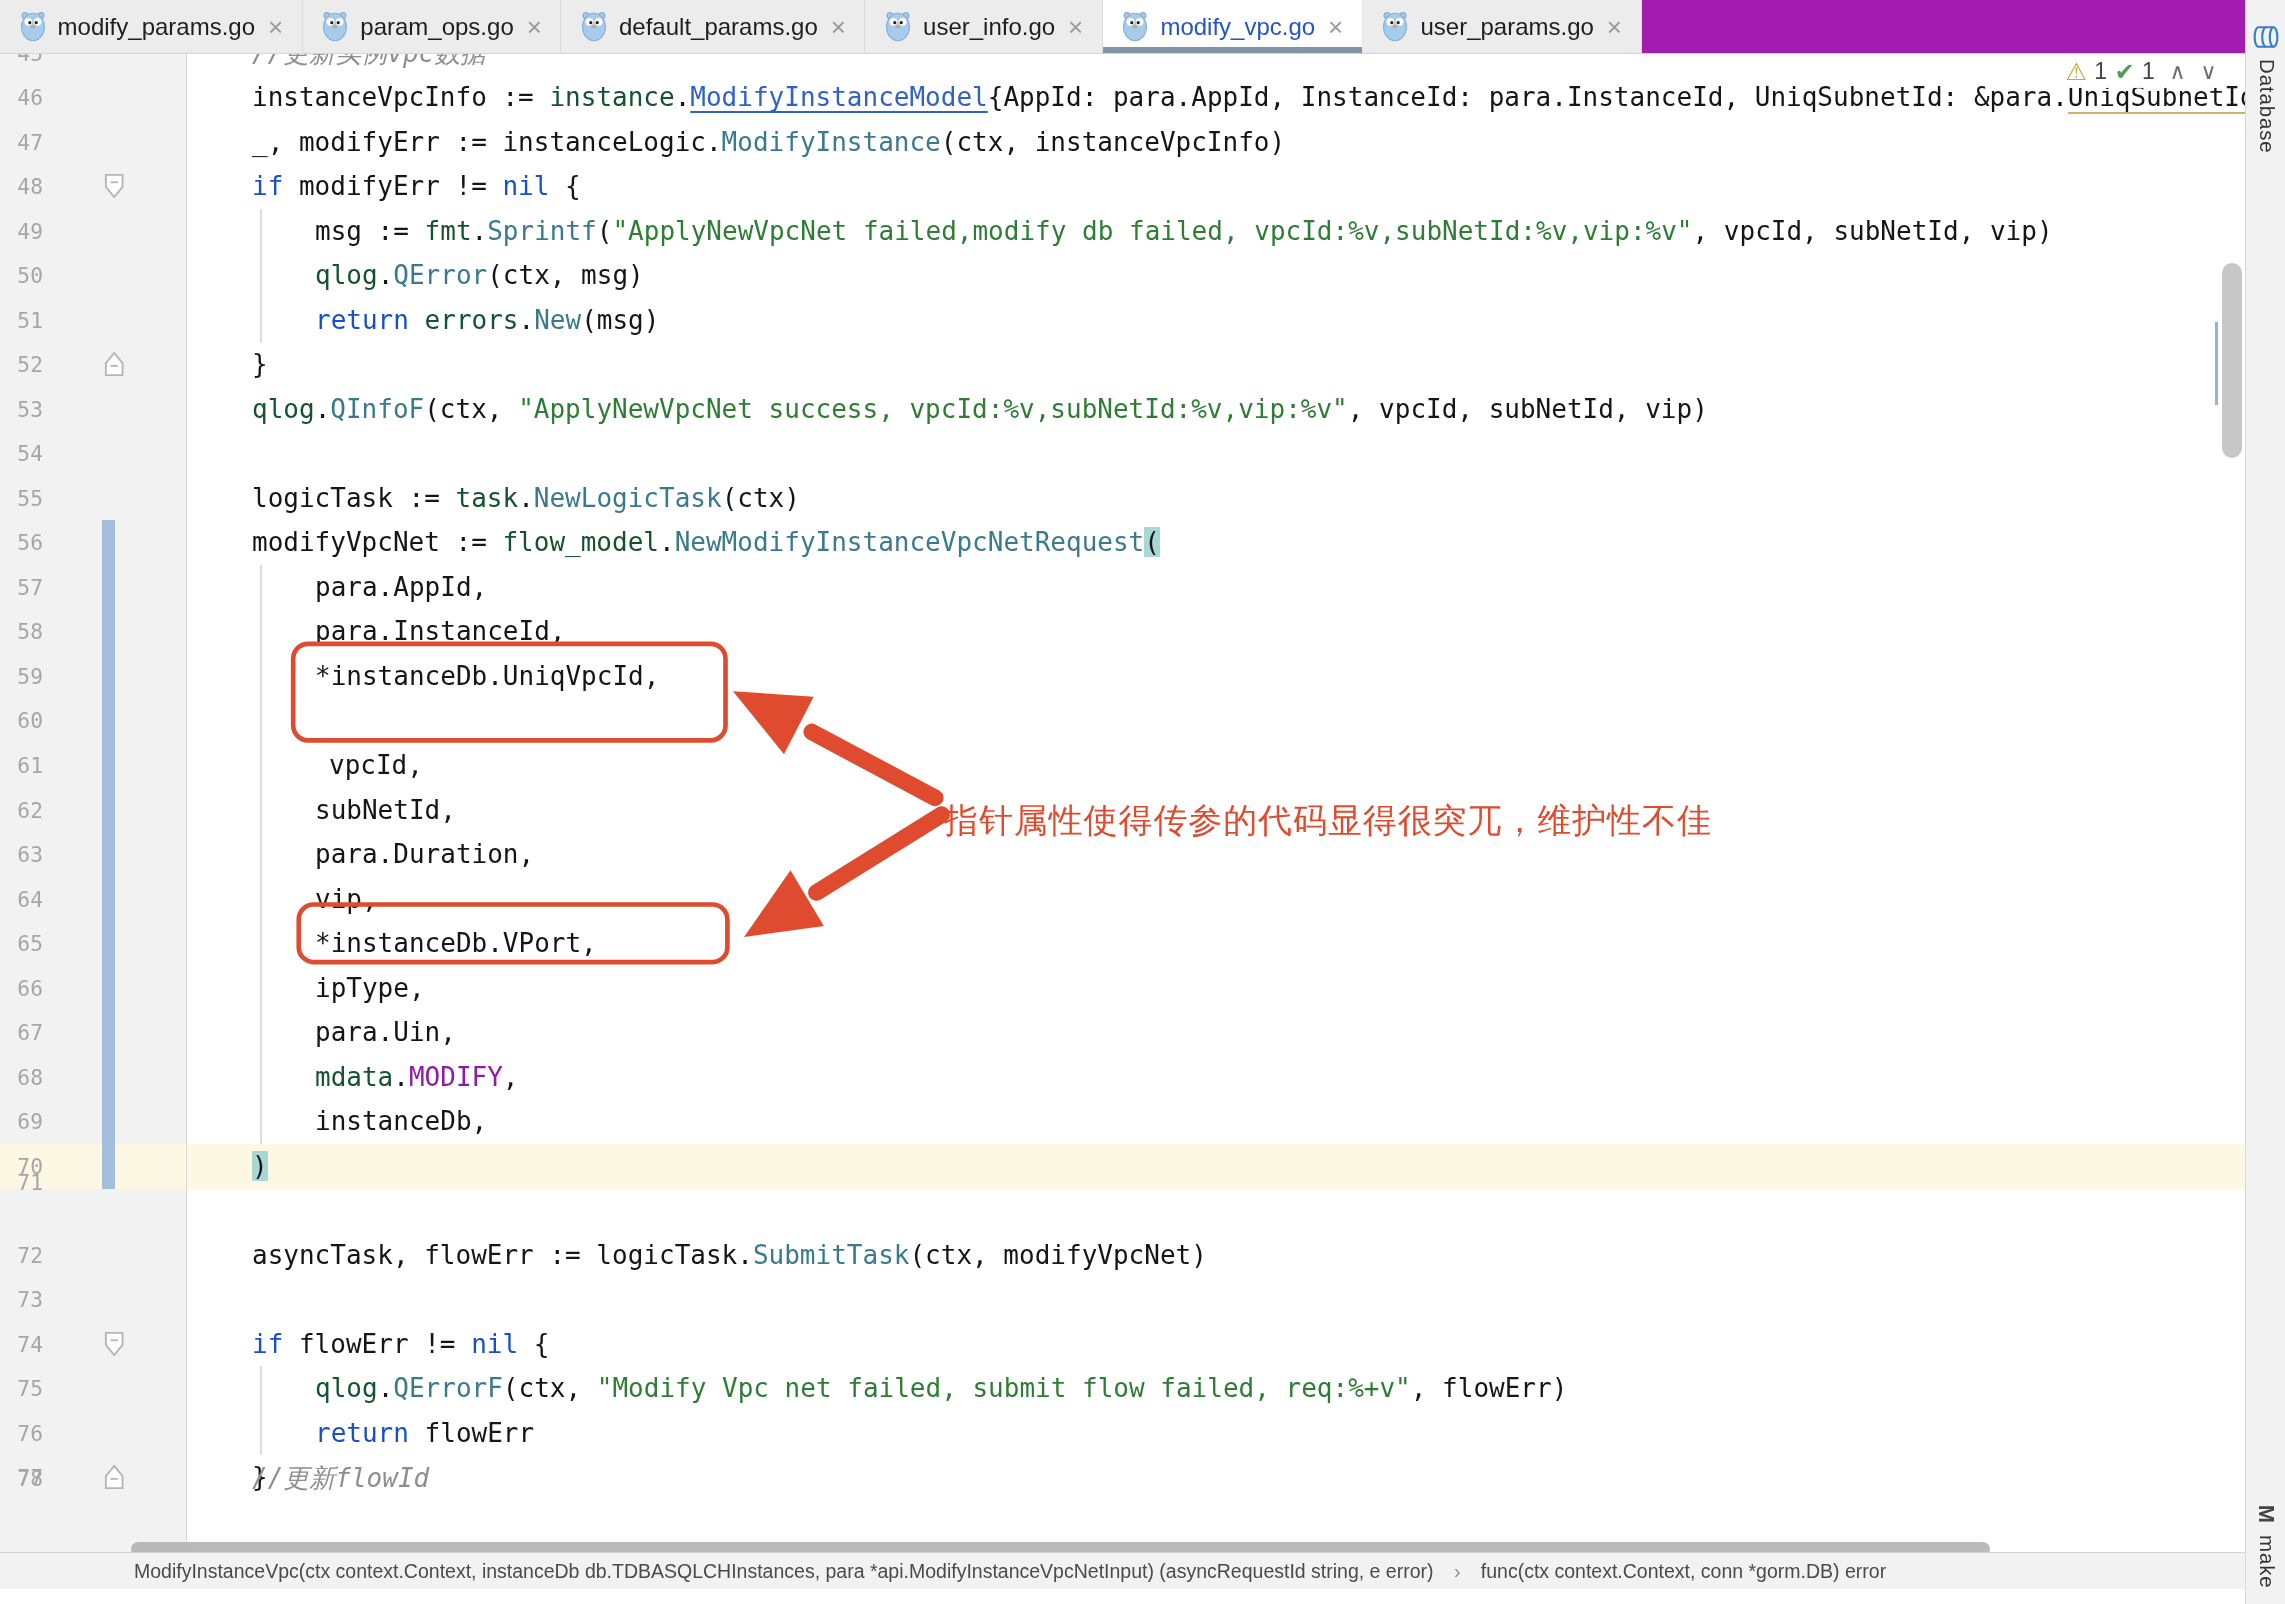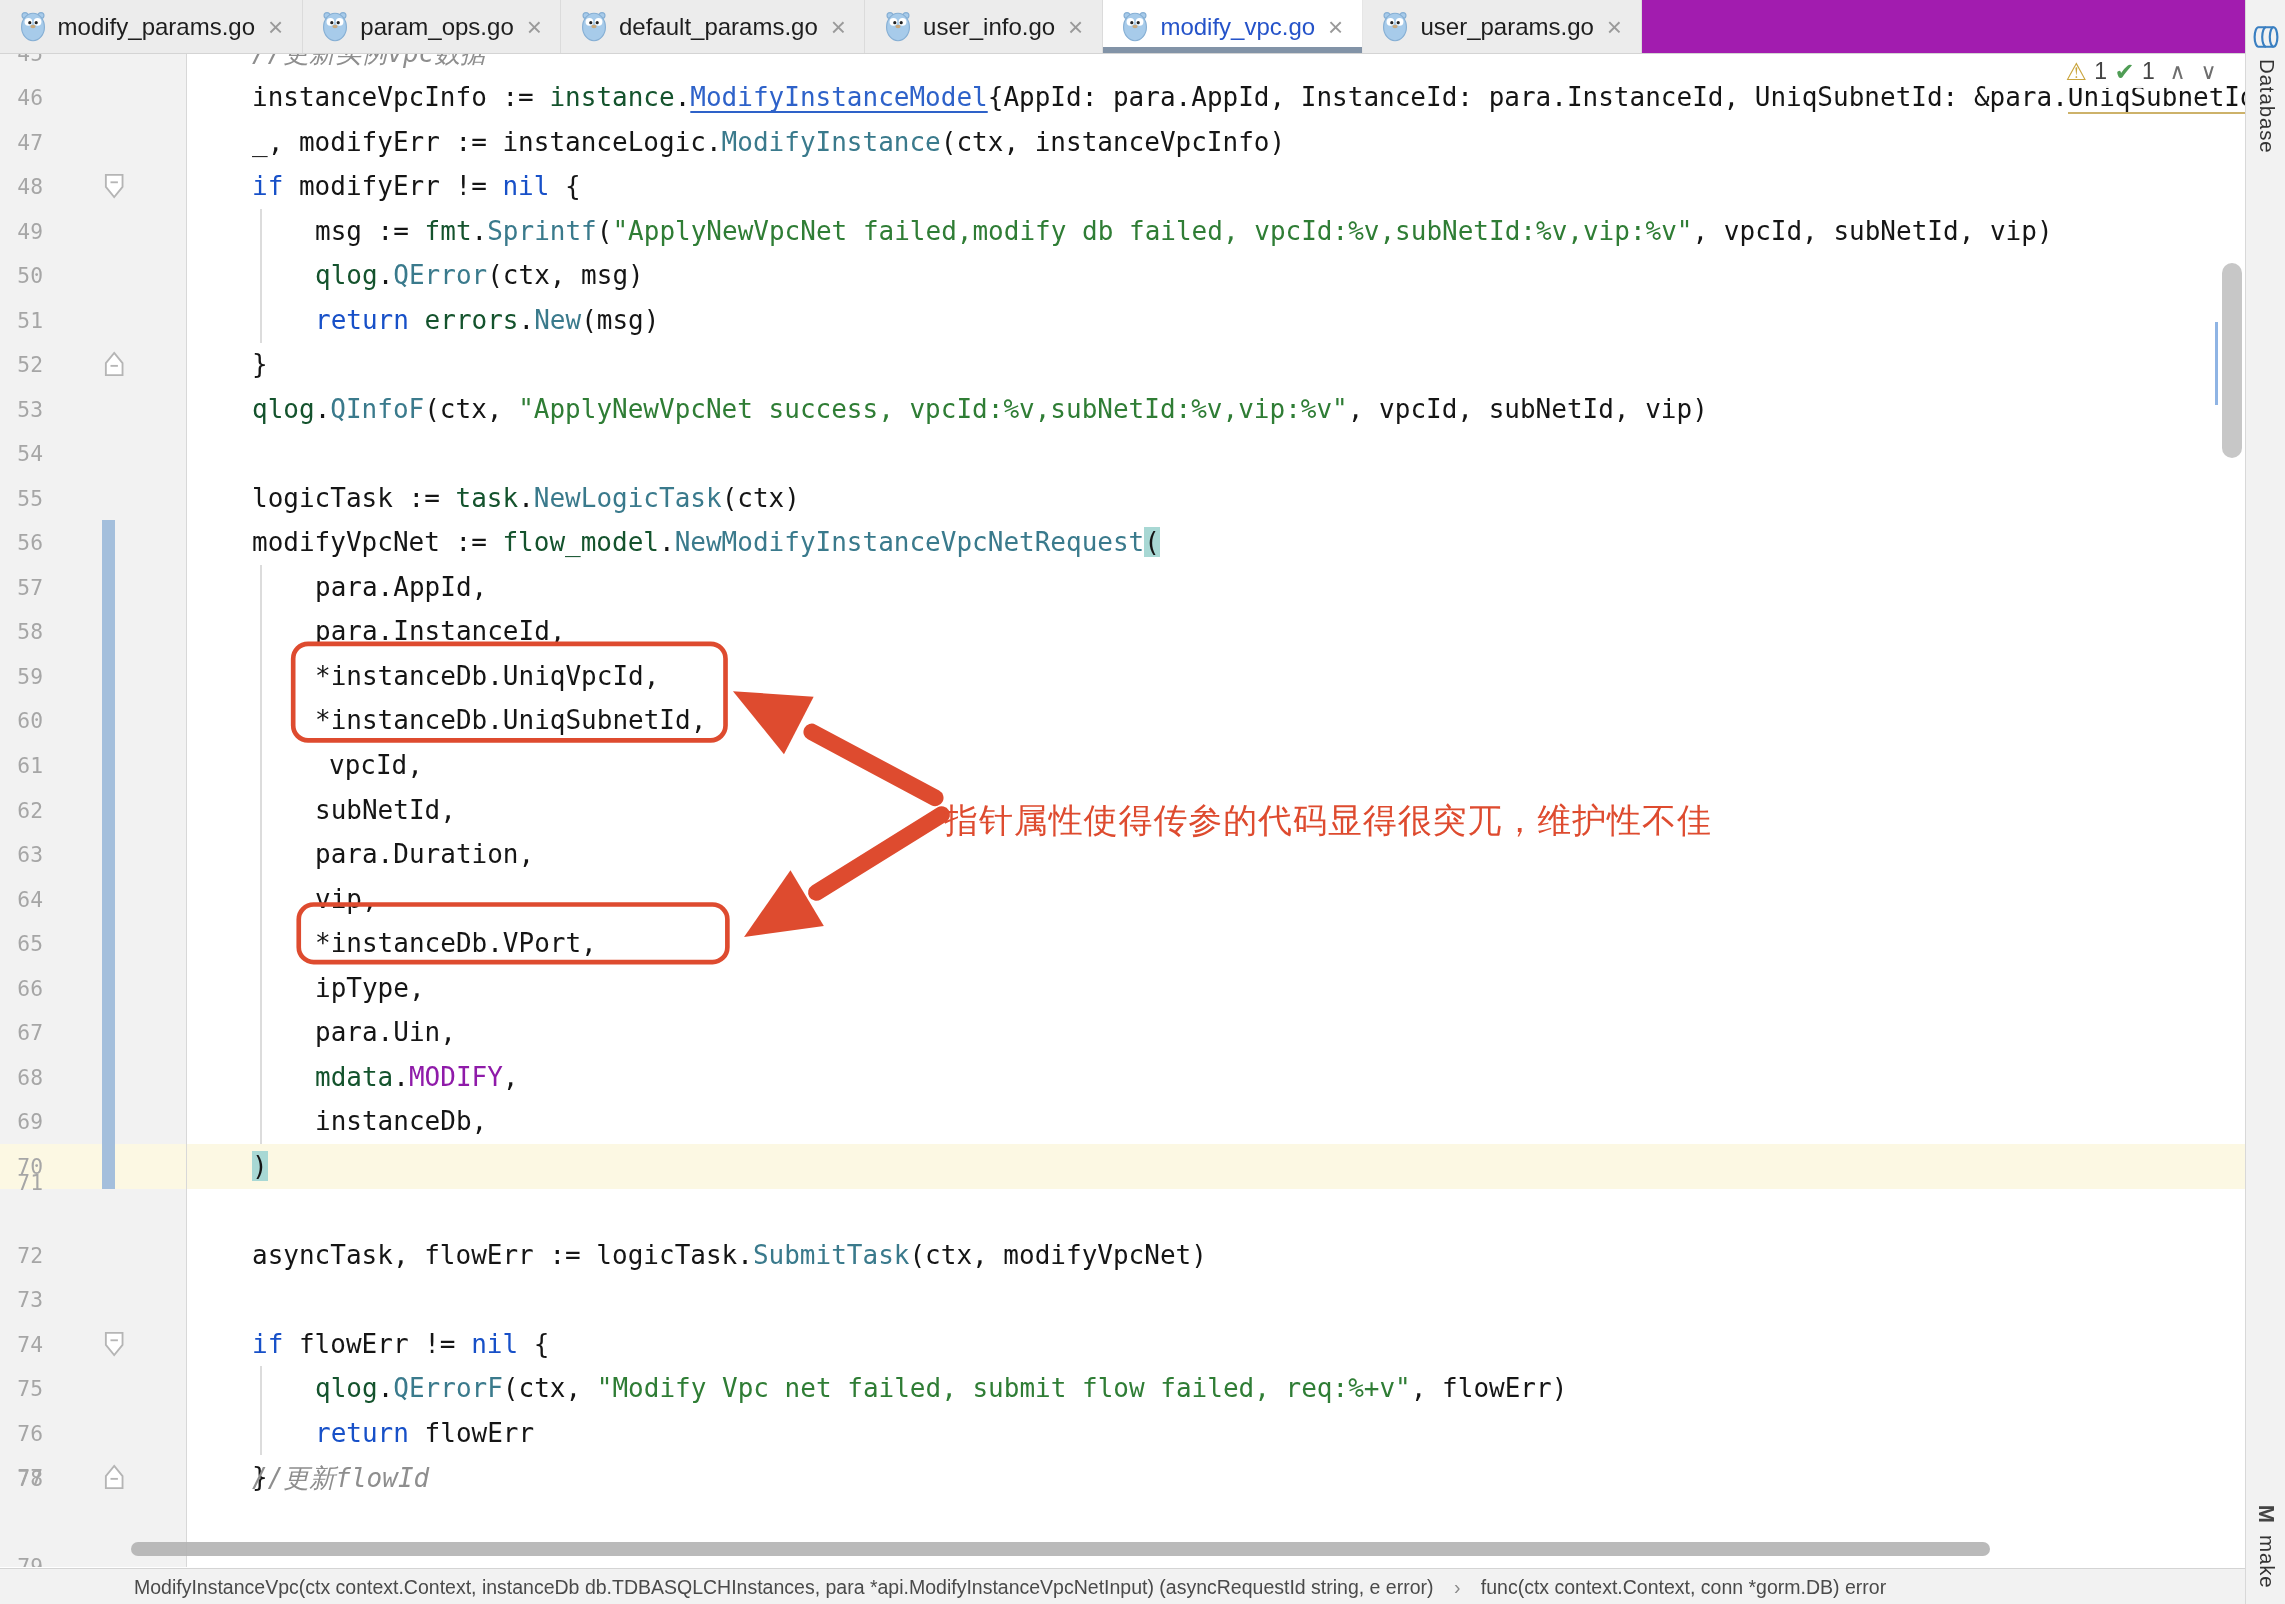--- a/index.html
+++ b/index.html
@@ -56,21 +56,21 @@
   .m-ic{font-weight:bold;font-size:22px;color:#444;transform:rotate(90deg)}
 
   
   .hscroll{position:absolute;left:131px;top:1542px;width:1859px;height:14px;border-radius:7.4px;
            background:#B2B2B2;opacity:.9;z-index:15}
   .vscroll{position:absolute;left:2222px;top:263px;width:19.5px;height:195px;border-radius:10.2px;
            background:#C4C4C4;opacity:.95;z-index:15}
   .caret-mark{position:absolute;left:2215px;top:322px;width:2.8px;height:83px;background:#8FB4E4;z-index:14}
 
   
-  .statusbar{position:absolute;left:0;bottom:0;width:2246px;height:37px;background:#F2F2F2;
+  .statusbar{position:absolute;left:0;bottom:16px;width:2246px;height:37px;background:#F2F2F2;
              border-top:0.9px solid #D4D4D4;display:flex;align-items:center;padding-left:134px;
              font-size:19.5px;color:#4A4A4A;z-index:20;box-sizing:border-box}
   .statusbar .sep{margin:0 20.4px;color:#8A8A8A}
 
   
   .ann-layer{position:absolute;left:0;top:0;width:2286px;height:1605px;z-index:12;pointer-events:none}
   .ann-text{position:absolute;left:944px;top:798px;font-size:34px;letter-spacing:0.9px;z-index:12;
             font-family:"Liberation Sans",sans-serif}
 </style>
 </head>
@@ -149,21 +149,20 @@
         <div class="code-text" style="left: 315px;"><span class="seg-d">para.InstanceId,</span></div>
       </div>
       <div class="code-row" style="top: 654px;">
         <div class="line-num">59</div>
         <div class="vcs-chip"></div>
         <div class="code-text" style="left: 315px;"><span class="seg-d">*instanceDb.UniqVpcId,</span></div>
       </div>
       <div class="code-row" style="top: 698px;">
         <div class="line-num">60</div>
         <div class="vcs-chip"></div>
-        <div class="code-text" style="left: 315px;"><span class="seg-d">*instanceDb.UniqSubnetId,</span></div>
       </div>
       <div class="code-row" style="top: 743px;">
         <div class="line-num">61</div>
         <div class="vcs-chip"></div>
         <div class="code-text" style="left: 329px;"><span class="seg-d">vpcId,</span></div>
       </div>
       <div class="code-row" style="top: 788px;">
         <div class="line-num">62</div>
         <div class="vcs-chip"></div>
         <div class="code-text" style="left: 315px;"><span class="seg-d">subNetId,</span></div>

